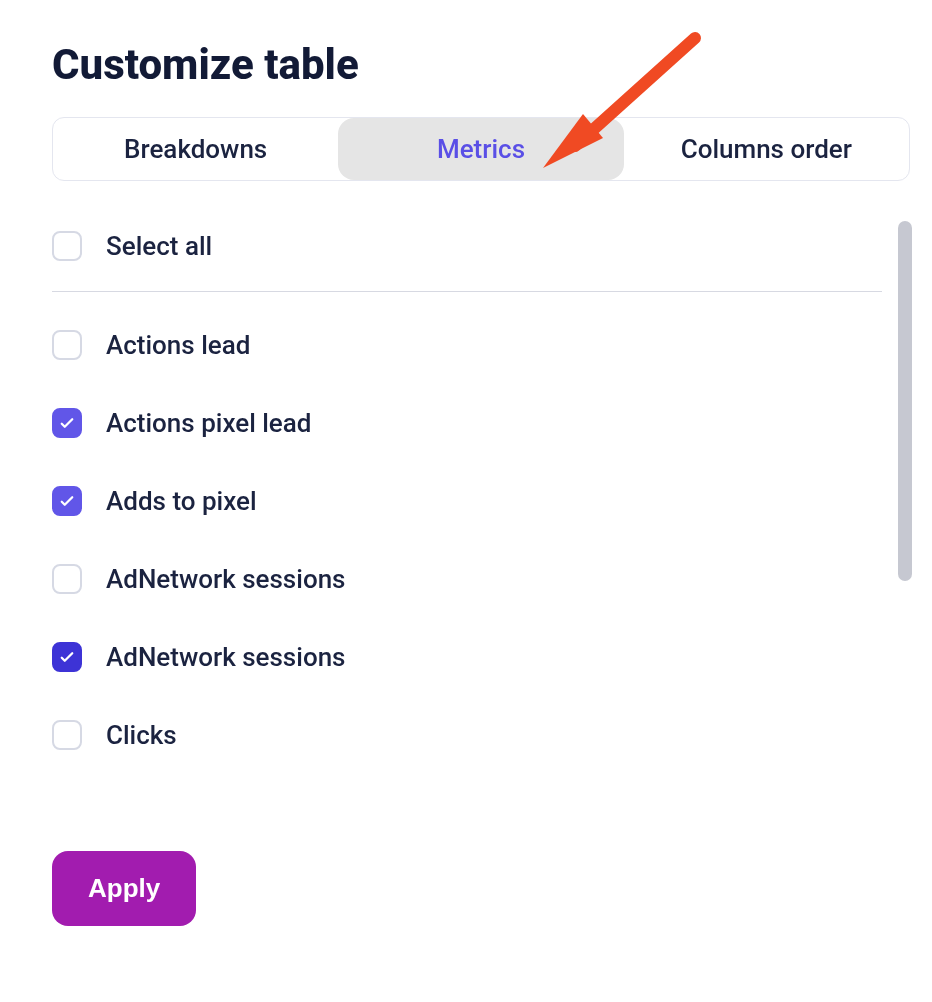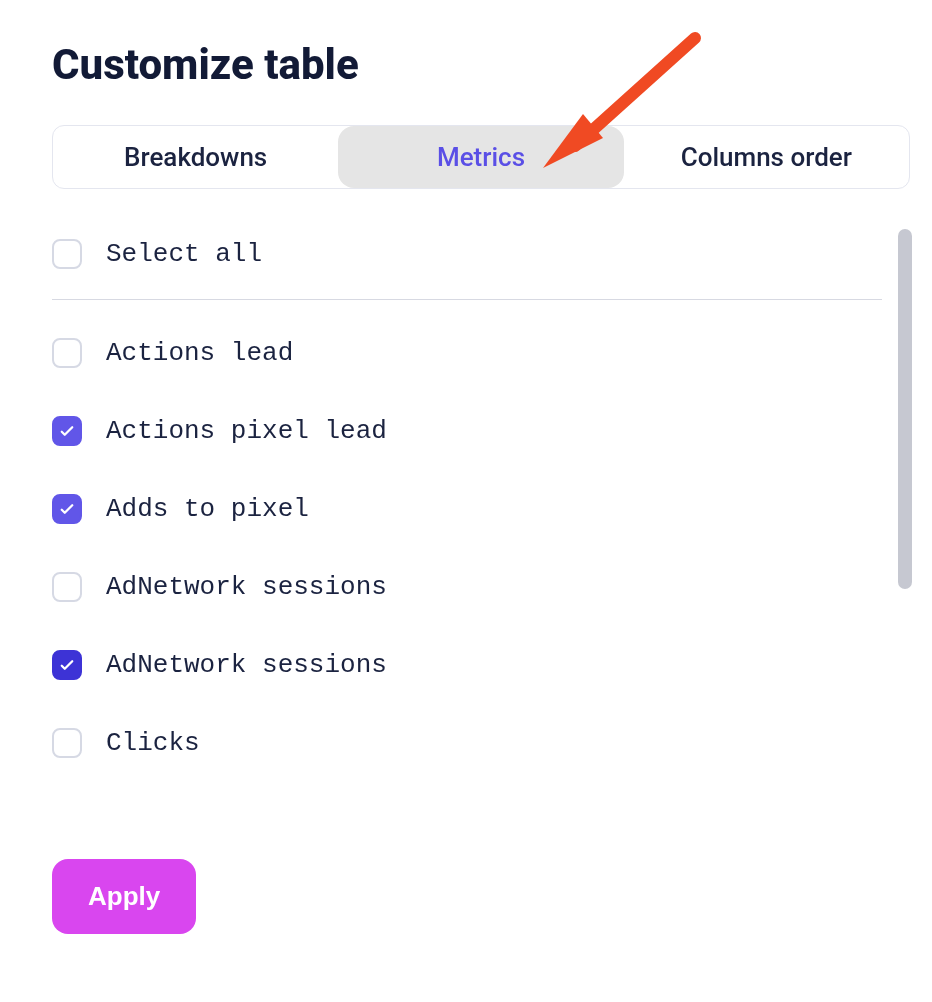--- a/index.html
+++ b/index.html
@@ -9,21 +9,21 @@
     width: 932px;
     height: 1002px;
     padding: 40px 52px 40px 52px;
     color: #0f1633;
     position: relative;
   }
   .page-title {
     font-size: 42px;
     font-weight: 800;
     color: #121a36;
-    margin-bottom: 36px;
+    margin-bottom: 28px;
   }
   .tabs {
     display: flex;
     border: 1px solid #e4e6ef;
     border-radius: 12px;
     overflow: hidden;
     width: 858px;
     height: 64px;
   }
   .tab {
@@ -50,21 +50,20 @@
   .scroll-region {
     width: 830px;
     height: 590px;
     overflow: hidden;
   }
   .row {
     display: flex;
     align-items: center;
     gap: 24px;
     padding: 10px 0;
-    font-family: Liberation Mono, monospace;
   }
   .row-label {
     font-size: 26px;
     font-weight: 500;
     color: #1b2340;
   }
   .checkbox {
     width: 30px;
     height: 30px;
     border-radius: 8px;
@@ -95,21 +94,21 @@
   .divider {
     height: 1px;
     background: #d7d9e2;
     margin: 20px 0 28px 0;
   }
   .list .row {
     margin-bottom: 28px;
   }
   .apply-button {
     margin-top: 40px;
-    background: #d946ef;
+    background: #a21caf;
     color: #fff;
     font-size: 26px;
     font-weight: 700;
     border: none;
     border-radius: 16px;
     padding: 22px 36px;
     cursor: pointer;
   }
   .scrollbar-track {
     position: absolute;

